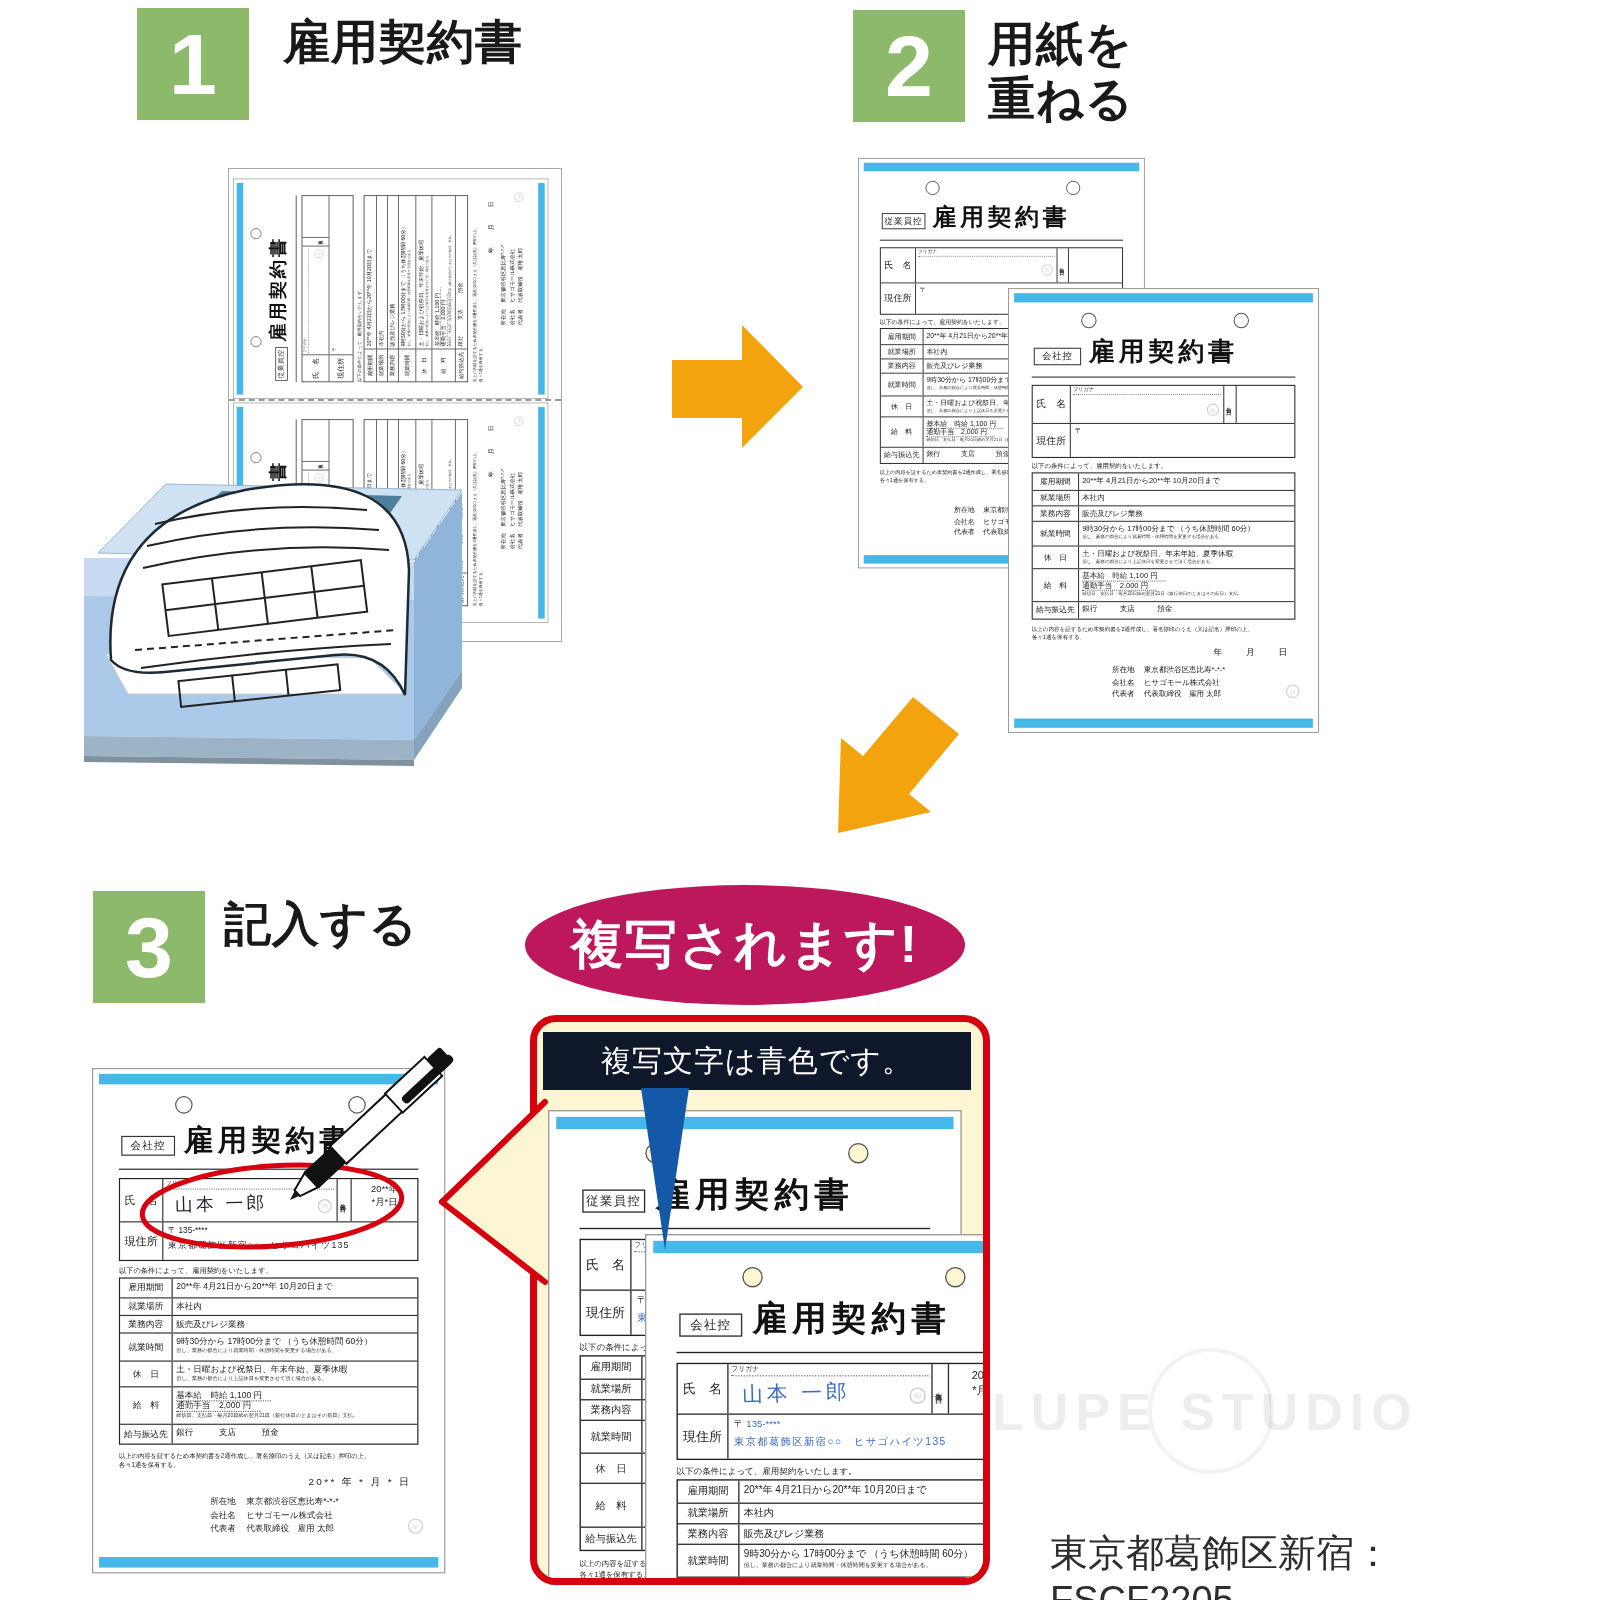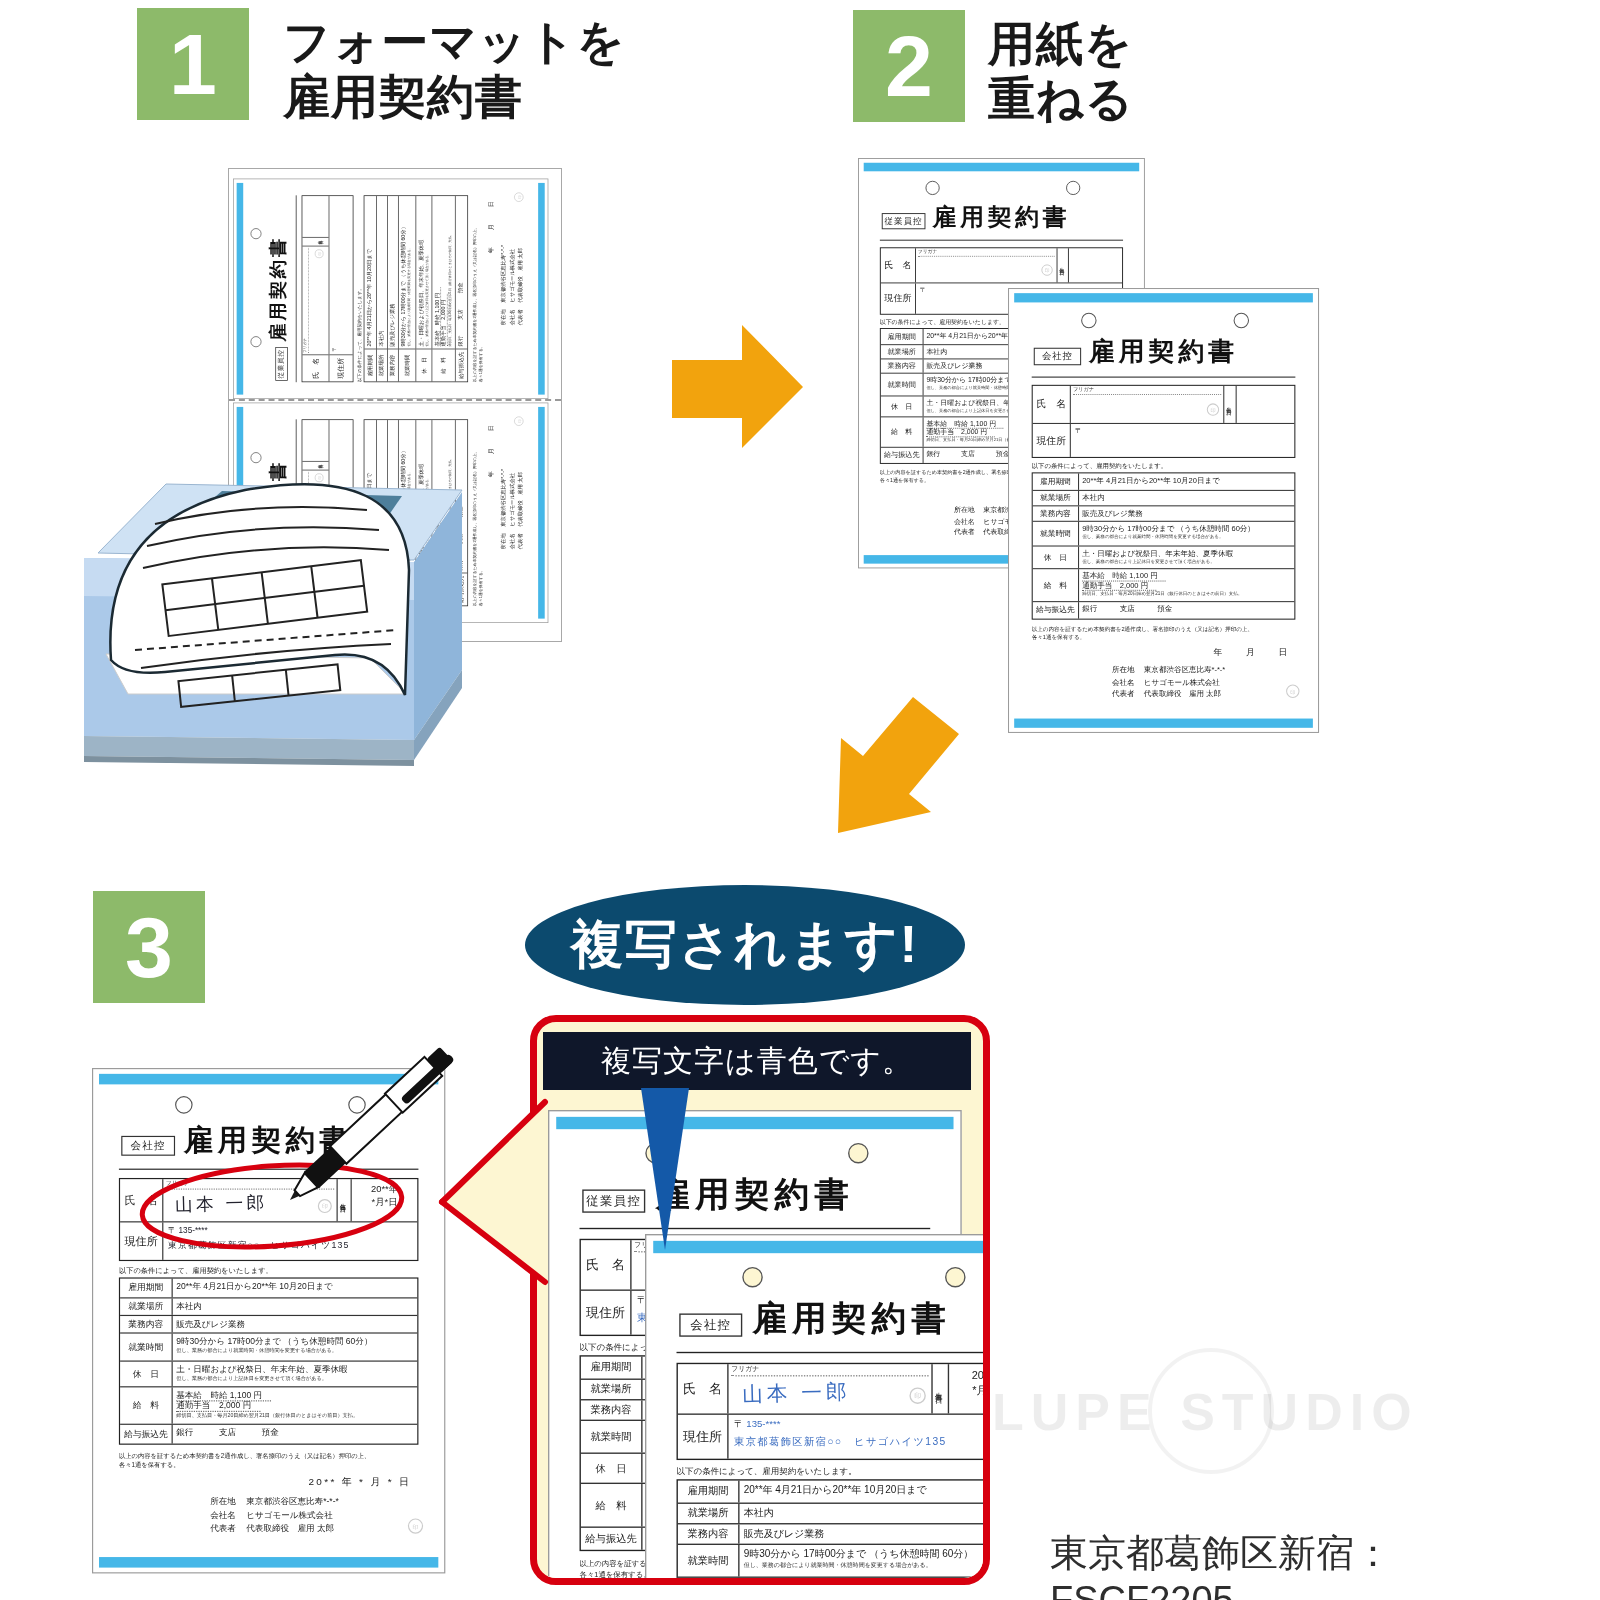--- a/index.html
+++ b/index.html
@@ -58,21 +58,21 @@
   .paper:not(.filled) .date-filled{display:none;}
   
   #sheet1{left:228px;top:168px;width:332px;height:472px;background:#fff;border:1px solid #a8a8a8;}
   #perf{position:absolute;left:0;right:0;top:230px;border-top:2px dashed #999;}
   
   #redbox{left:530px;top:1015px;width:446px;height:556px;background:#fdf6d2;border:7px solid #d7000f;border-radius:26px;}
   #boxclip{left:537px;top:1022px;width:446px;height:556px;border-radius:19px;overflow:hidden;}
   #banner{position:absolute;left:6px;top:10px;width:428px;height:58px;background:#0f172a;color:#fff;
     display:flex;align-items:center;justify-content:center;font-size:30px;font-weight:400;letter-spacing:1px;}
   
-  #copied{left:525px;top:885px;width:440px;height:120px;background:#0c4a6e;border-radius:50%;
+  #copied{left:525px;top:885px;width:440px;height:120px;background:#be185d;border-radius:50%;
     display:flex;align-items:center;justify-content:center;color:#fff;font-size:52px;font-weight:700;letter-spacing:2px;text-align:center;}
   
   #caption{left:1050px;top:1528px;width:520px;text-align:left;font-size:38px;color:#2e2e2e;font-weight:500;}
   #wm-text{left:992px;top:1382px;font-size:52px;letter-spacing:7px;color:rgba(0,0,0,0.07);font-weight:700;}
   #wm-circle{left:1148px;top:1348px;width:118px;height:118px;border:4px solid rgba(0,0,0,0.05);border-radius:50%;}
   svg{display:block;}
 </style>
 </head>
 <body>
 
@@ -297,30 +297,30 @@
 
 <svg class="abs" style="left:650px;top:315px;" width="160" height="140" viewBox="0 0 160 140">
   <polygon points="22,45 92,45 92,10 153,72 92,133 92,103 22,103" fill="#f2a30d"></polygon>
 </svg>
 <svg class="abs" style="left:820px;top:690px;" width="150" height="150" viewBox="0 0 150 150">
   <polygon points="18,143 21,48 43,66 93,7 139,44 89,104 111,122" fill="#f2a30d"></polygon>
 </svg>
 
 <div class="step-num" style="left:137px;top:8px;">1</div>
 <div class="step-text" style="left:283px;top:14px;">
-  <div>フォーマットを</div>
   <div>雇用契約書</div>
 </div>
 <div class="step-num" style="left:853px;top:10px;">2</div>
 <div class="step-text" style="left:988px;top:16px;">
   <div>用紙を</div>
   <div>重ねる</div>
 </div>
 <div class="step-num" style="left:93px;top:891px;">3</div>
 <div class="step-text" style="left:224px;top:896px;">
+  <div>記入する</div>
 </div>
 
 <div id="layer-docs">
     <div class="paper" style="transform: translate(858px, 158px) scale(0.95);">
       <div class="band top"></div>
       <div class="band bot"></div>
       <div class="hole h1"></div>
       <div class="hole h2"></div>
       <div class="badge">従業員控</div>
       <div class="ftitle">雇用契約書</div>

